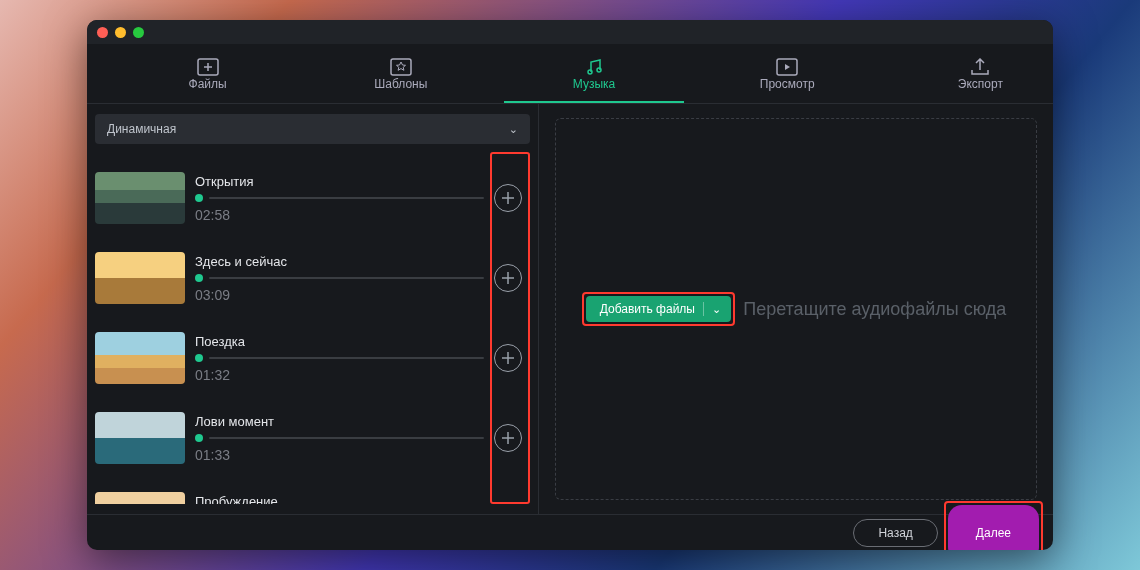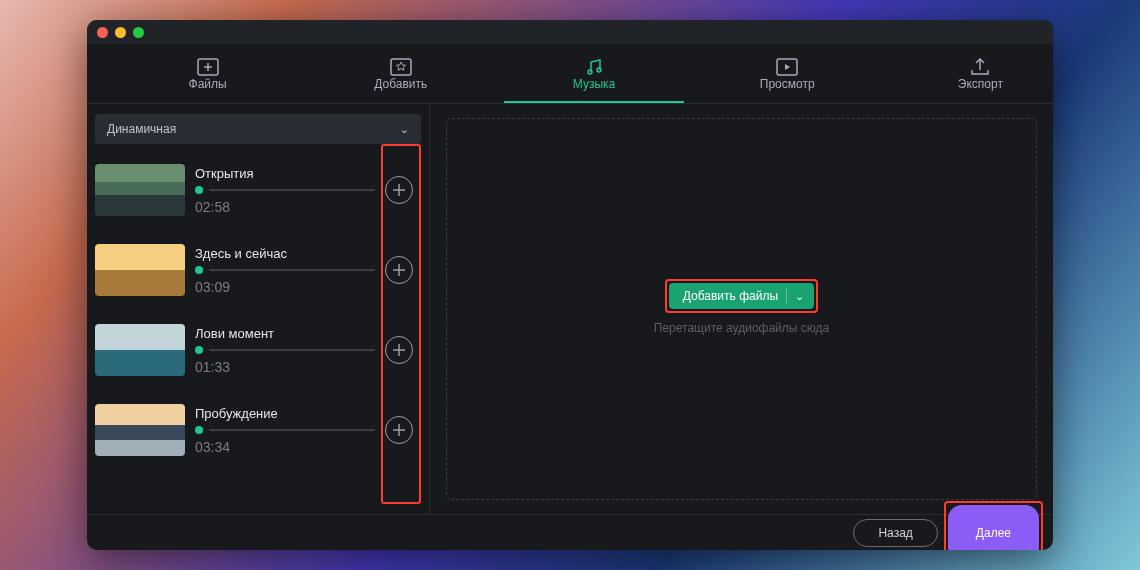--- a/index.html
+++ b/index.html
@@ -16,21 +16,21 @@
 .dot { width: 11px; height: 11px; border-radius: 50%; }
 .dot.red { background: #ff5f56; } .dot.yellow { background: #ffbd2e; } .dot.green { background: #27c93f; }
 
 .tabs { display: flex; height: 60px; background: #17191d; border-bottom: 1px solid #2a2d33; }
 .tab { flex: 1; display: flex; flex-direction: column; align-items: center; justify-content: center; gap: 0; color: #aab; font-size: 12px; cursor: pointer; position: relative; margin-left: 48px; }
 .tab.active { color: #1fc88f; }
 .tab.active::after { content: ""; position: absolute; bottom: 0; left: 50%; transform: translateX(-50%); width: 180px; height: 2px; background: #1fc88f; }
 .tab-icon { width: 22px; height: 20px; display: flex; align-items: center; justify-content: center; }
 
 .body { flex: 1; display: flex; min-height: 0; }
-.left { width: 343px; display: flex; flex-direction: column; padding: 10px 8px; border-right: 1px solid #2a2d33; }
+.left { width: 452px; display: flex; flex-direction: column; padding: 10px 8px; gap: 8px; border-right: 1px solid #2a2d33; }
 .category-select {
   background: #2a2d33; color: #bfc4cc; font-size: 12px; padding: 8px 12px; border-radius: 4px;
   display: flex; justify-content: space-between; align-items: center; cursor: pointer;
 }
 .tracks-wrap { position: relative; flex: 1; overflow: hidden; }
 .tracks { display: flex; flex-direction: column; gap: 8px; padding-right: 6px; height: 100%; overflow-y: auto; }
 .track { display: flex; gap: 10px; align-items: center; margin-top: 20px; }
 .thumb { width: 90px; height: 52px; border-radius: 4px; background: #3a3d42; flex-shrink: 0; }
 .thumb.t0 { background: linear-gradient(180deg,#6a8f6f 35%,#4a6a58 35% 60%,#2a3a3a 60%); }
 .thumb.t1 { background: linear-gradient(180deg,#f6d080 50%,#a87a3a 50%); }
@@ -42,36 +42,36 @@
 .track-line { display: flex; align-items: center; gap: 6px; }
 .play-dot { width: 8px; height: 8px; border-radius: 50%; background: #1fc88f; }
 .seek { flex: 1; height: 2px; background: #3a3d42; border-radius: 1px; }
 .track-time { color: #7a7d85; font-size: 14px; }
 .add-btn { width: 28px; height: 28px; border-radius: 50%; border: 1.5px solid #9aa0aa;
   display: flex; align-items: center; justify-content: center; color: #9aa0aa; font-size: 18px; cursor: pointer; flex-shrink: 0; margin-right: 2px; }
 .highlight-col { position: absolute; right: 0; top: 0; bottom: 0; width: 40px; border: 2px solid #ff3a2f; border-radius: 3px; pointer-events: none; }
 
 .right { flex: 1; padding: 14px 16px; display: flex; }
 .dropzone {
-  flex: 1; border: 1.5px dashed #3a3d44; border-radius: 6px; display: flex; flex-direction: column;
+  flex: 1; border: 1.5px dashed #3a3d44; border-radius: 6px; display: flex; flex-direction: row;
   align-items: center; justify-content: center; gap: 12px;
 }
 .add-files-wrap { position: relative; display: inline-block; }
 .add-files-highlight { position: absolute; inset: -4px; border: 2px solid #ff3a2f; border-radius: 4px; pointer-events: none; }
 .add-files-btn {
   background: #19a371; color: #fff; font-size: 12px; padding: 6px 10px 6px 14px; border-radius: 4px;
   display: flex; align-items: center; gap: 8px; cursor: pointer; border: none;
 }
 .add-files-btn .divider { width: 1px; height: 14px; background: rgba(255,255,255,.35); }
-.dropzone-hint { color: #5a6068; font-size: 12px; }
+.dropzone-hint { color: #5a6068; font-size: 18px; }
 
 .footer { height: 36px; display: flex; align-items: center; justify-content: flex-end; gap: 10px; padding: 0 14px; border-top: 1px solid #2a2d33; }
 .btn-back { background: transparent; border: 1px solid #6a6d74; color: #d0d3d9; font-size: 12px; padding: 6px 24px; border-radius: 14px; cursor: pointer; }
 .next-wrap { position: relative; }
-.btn-next { background: #8b5cf6; border: none; color: #fff; font-size: 12px; padding: 21px 28px; border-radius: 14px; cursor: pointer; }
+.btn-next { background: #a21caf; border: none; color: #fff; font-size: 12px; padding: 21px 28px; border-radius: 14px; cursor: pointer; }
 .next-highlight { position: absolute; inset: -4px; border: 2px solid #ff3a2f; border-radius: 4px; pointer-events: none; }
 
 svg { display: block; }
 .chev { font-size: 11px; }
 </style>
 </head>
 <body>
 
 <div class="window">
   <div class="titlebar">
@@ -91,21 +91,21 @@
       </span>
       <span>Файлы</span>
     </div>
     <div class="tab">
       <span class="tab-icon">
         <svg width="22" height="18" viewBox="0 0 22 18" fill="none" stroke="#aab" stroke-width="1.5">
             <rect x="1" y="1" width="20" height="16" rx="2"></rect>
             <path d="M11 4l1.5 3 3 .3-2.3 2 .7 3-2.9-1.7L8.1 12.3l.7-3L6.5 7.3l3-.3z" stroke-width="1"></path>
           </svg>
       </span>
-      <span>Добавить</span>
+      <span>Шаблоны</span>
     </div>
     <div class="tab active">
       <span class="tab-icon">
         <svg width="18" height="18" viewBox="0 0 18 18" fill="none" stroke="#1fc88f" stroke-width="1.5">
             <path d="M6 14V4l9-2v10"></path>
             <circle cx="5" cy="14" r="2"></circle>
             <circle cx="14" cy="12" r="2"></circle>
           </svg>
       </span>
       <span>Музыка</span>
@@ -156,20 +156,37 @@
           </div>
           <div class="track">
             <div class="thumb t1"></div>
             <div class="track-info">
               <div class="track-title">Здесь и сейчас</div>
               <div class="track-line">
                   <div class="play-dot"></div>
                   <div class="seek"></div>
                 </div>
               <div class="track-time">03:09</div>
+            </div>
+            <div class="add-btn">
+                <svg width="14" height="14" viewBox="0 0 14 14" stroke="#9aa0aa" stroke-width="1.5">
+                  <line x1="7" y1="1" x2="7" y2="13"></line>
+                  <line x1="1" y1="7" x2="13" y2="7"></line>
+                </svg>
+              </div>
+          </div>
+          <div class="track">
+            <div class="thumb t2"></div>
+            <div class="track-info">
+              <div class="track-title">Поездка</div>
+              <div class="track-line">
+                  <div class="play-dot"></div>
+                  <div class="seek"></div>
+                </div>
+              <div class="track-time">01:32</div>
             </div>
             <div class="add-btn">
                 <svg width="14" height="14" viewBox="0 0 14 14" stroke="#9aa0aa" stroke-width="1.5">
                   <line x1="7" y1="1" x2="7" y2="13"></line>
                   <line x1="1" y1="7" x2="13" y2="7"></line>
                 </svg>
               </div>
           </div>
           <div class="track">
             <div class="thumb t3"></div>

